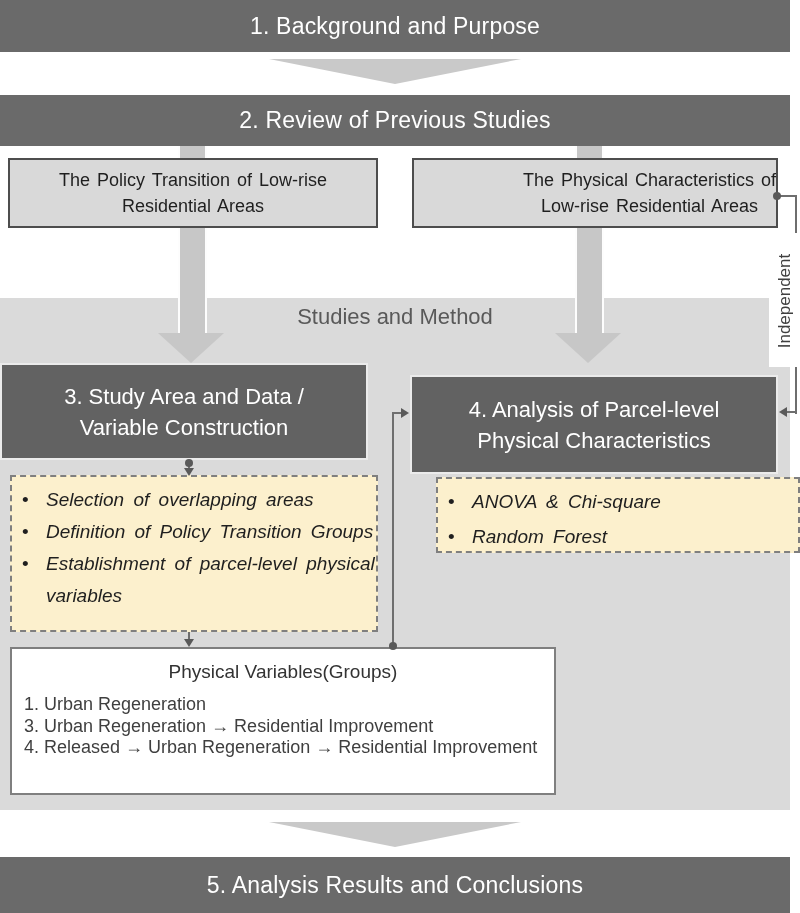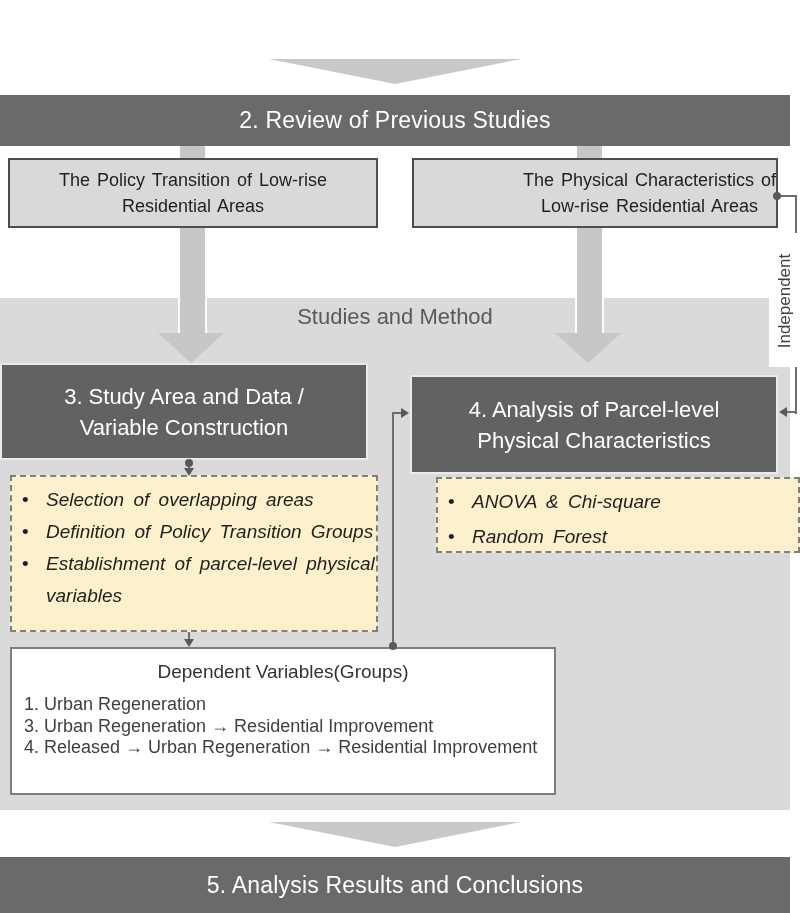--- a/index.html
+++ b/index.html
@@ -67,20 +67,23 @@
   .indep-text{
     left:715px;top:290px;width:142px;height:22px;text-align:center;
     color:#404040;font-size:17px;transform:rotate(-90deg);transform-origin:center;z-index:4;
   }
 </style>
 </head>
 <body>
 
 <div id="canvas">
 
+  <div class="abs bar" style="top:0;height:52px;">
+    <span>1. Background and Purpose</span>
+  </div>
 
   <div class="abs tri" style="left:269px;top:59px;"></div>
 
   <div class="abs bar" style="top:95px;height:51px;">
     <span>2. Review of Previous Studies</span>
   </div>
 
   <div class="abs panel"></div>
   <div class="abs panel-title">Studies and Method</div>
 
@@ -143,21 +146,21 @@
     <ul>
       <li>ANOVA &amp; Chi-square</li>
       <li>Random Forest</li>
     </ul>
   </div>
 
   <div class="abs cline" style="left:188px;top:632px;width:2px;height:8px;"></div>
   <div class="abs head-down" style="left:184px;top:639px;"></div>
 
   <div class="abs depbox">
-    <div class="dep-title">Dependent Variables(Groups)</div>
+    <div class="dep-title">Physical Variables(Groups)</div>
     <ul class="dep-items">
       <li>1. Urban Regeneration</li>
       <li>3. Urban Regeneration → Residential Improvement</li>
       <li>4. Released → Urban Regeneration → Residential Improvement</li>
     </ul>
   </div>
 
   <div class="abs tri" style="left:269px;top:822px;"></div>
 
   <div class="abs bar" style="top:857px;height:56px;">

